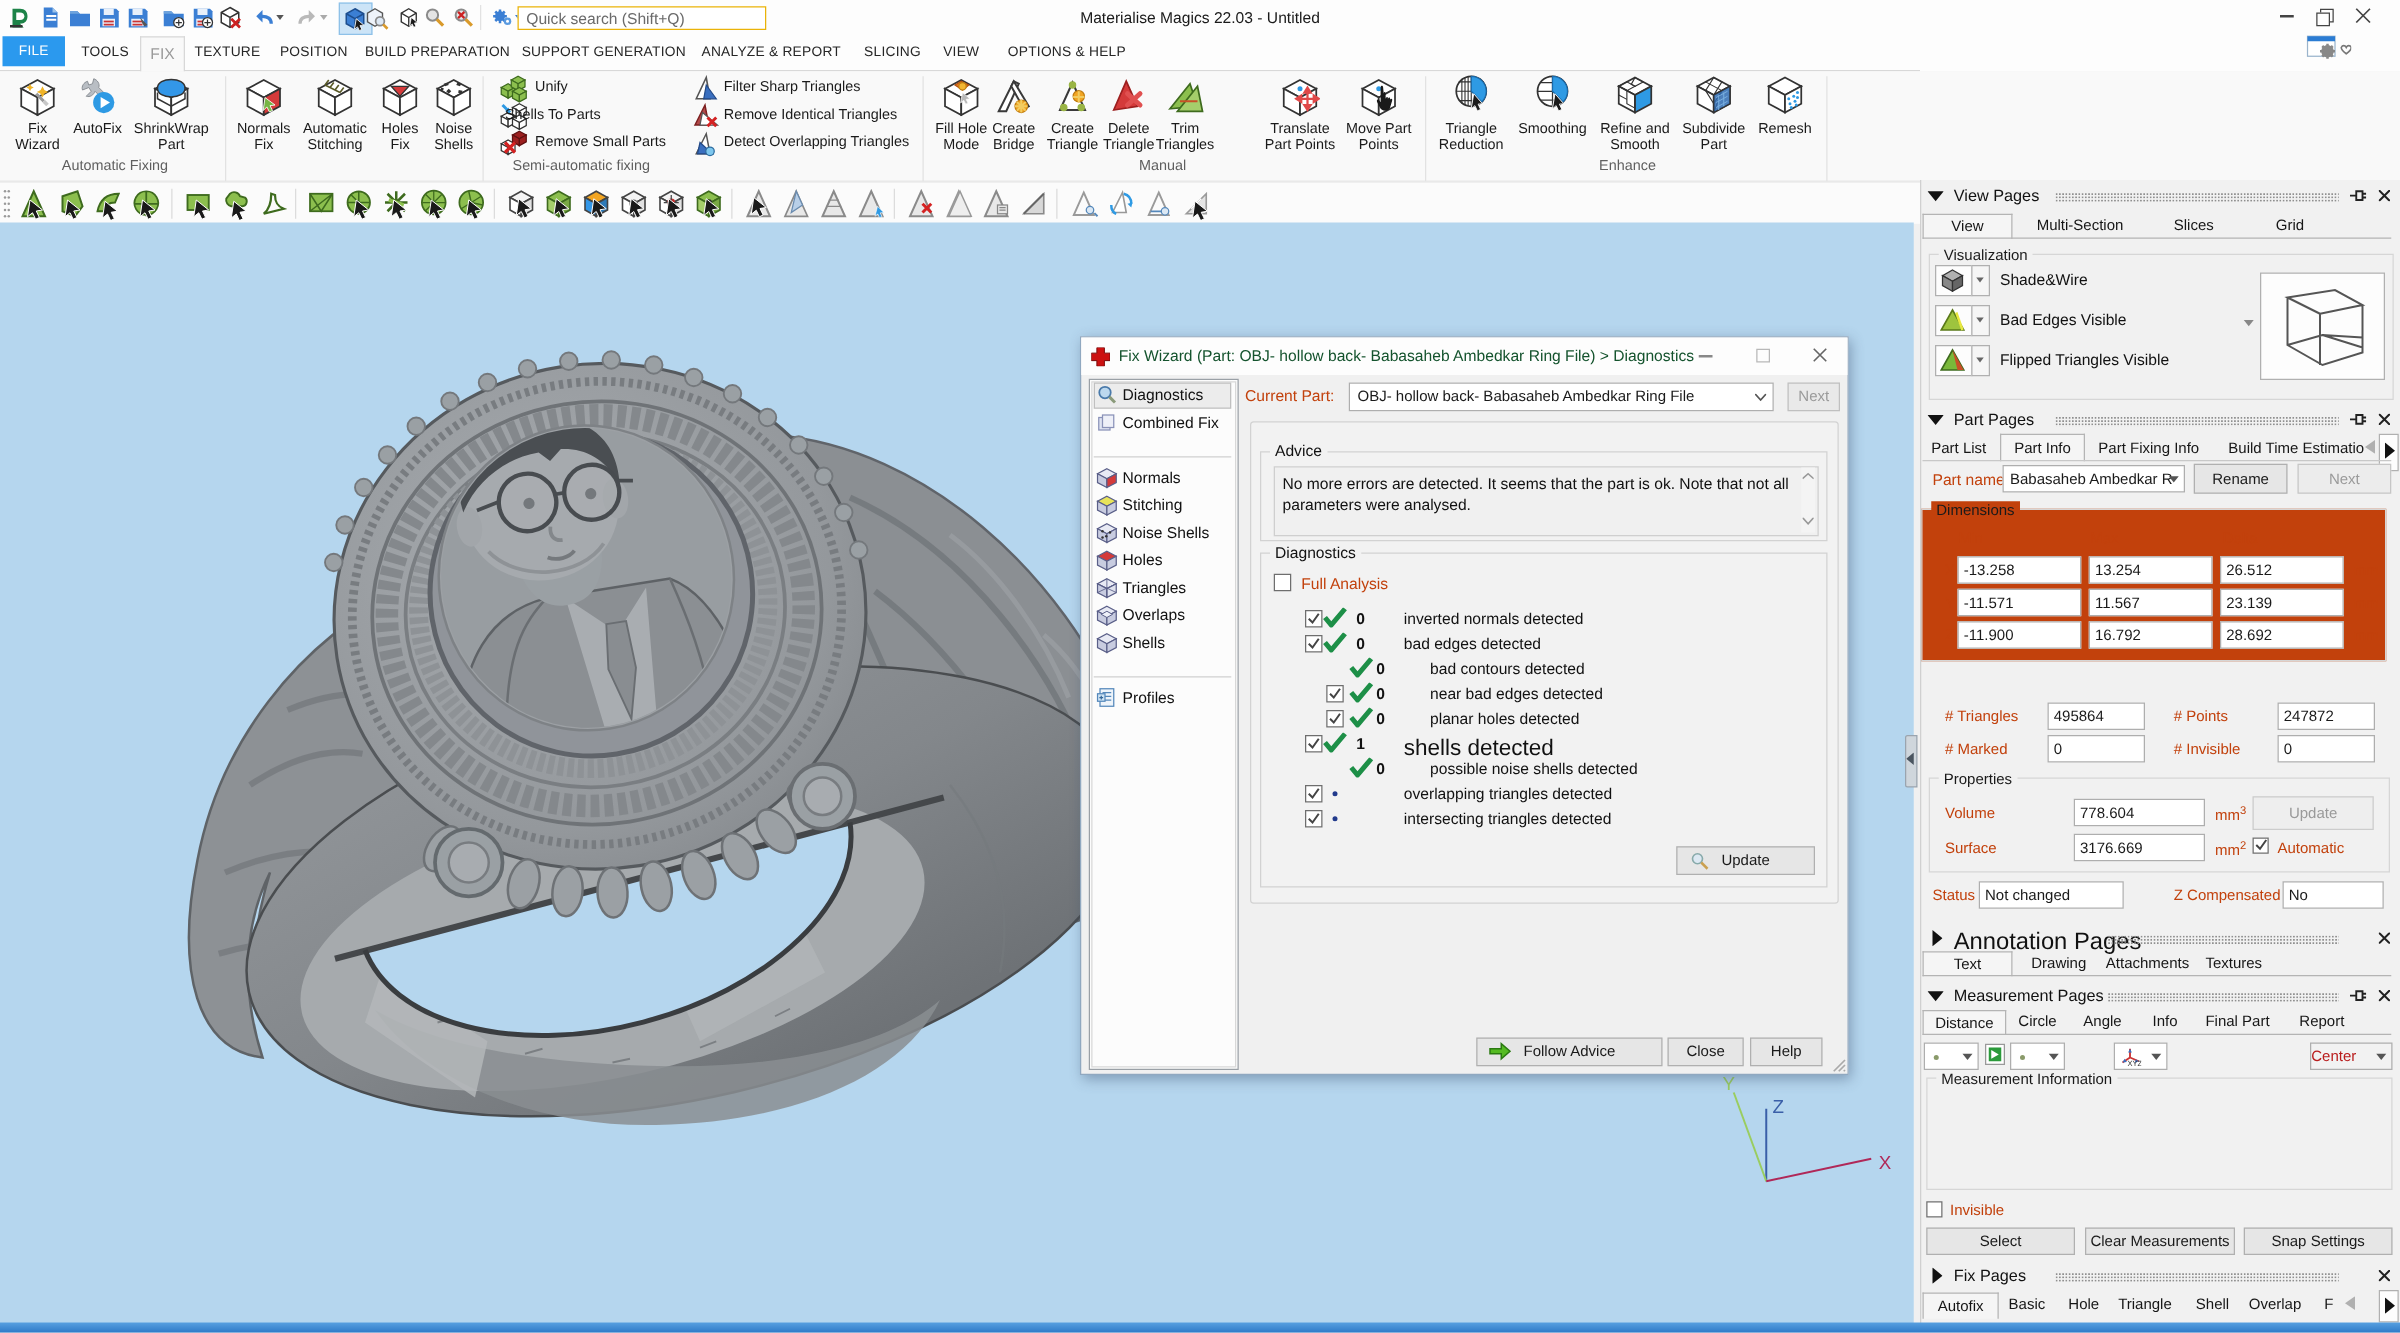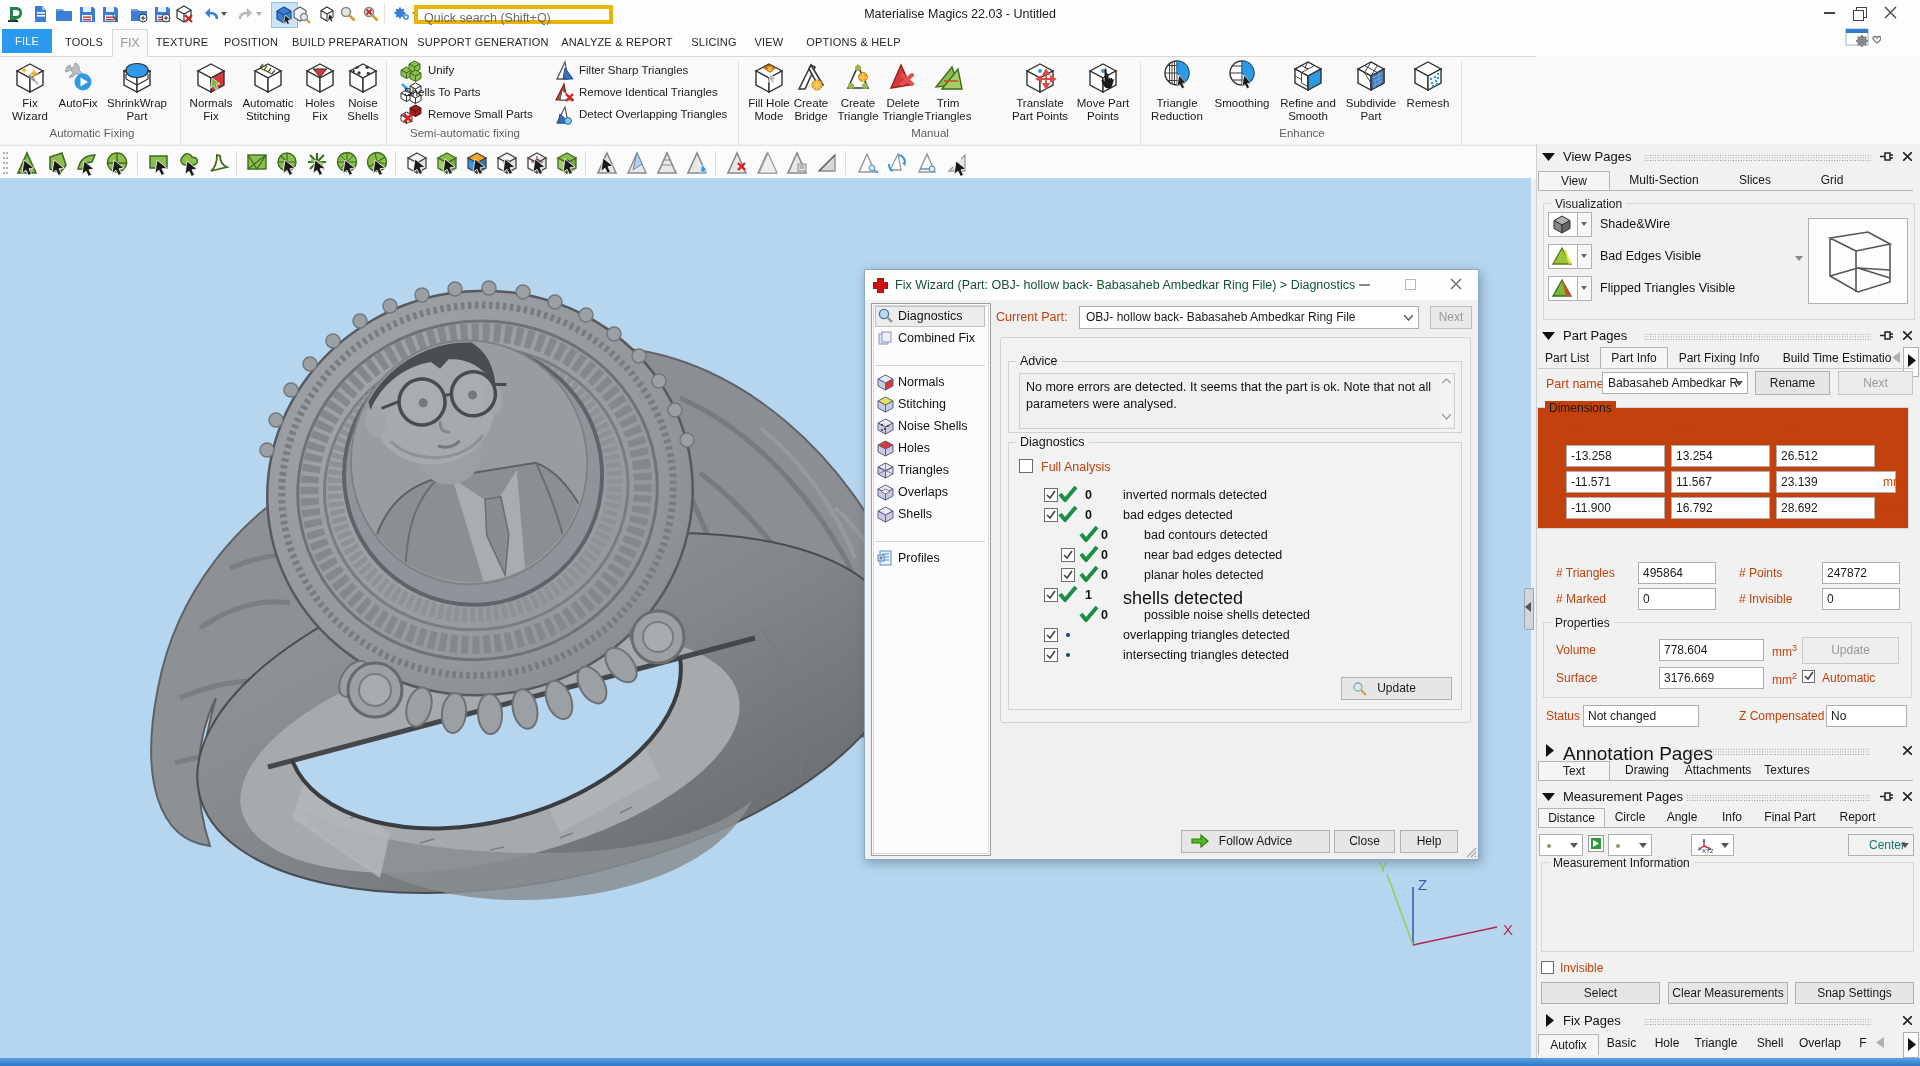--- a/index.html
+++ b/index.html
@@ -130,21 +130,21 @@
       <svg class="a" style="left:392px;top:4px" width="20" height="20" viewBox="0 0 20 20">
         <circle cx="8" cy="9" r="4" fill="#3b7fd4"></circle>
         <circle cx="8" cy="9" r="1.6" fill="#fff"></circle>
         <g stroke="#3b7fd4" stroke-width="2">
           <path d="M8 3.5v11M2.5 9h11M4.2 5.2l7.6 7.6M11.8 5.2l-7.6 7.6"></path>
         </g>
         <circle cx="14" cy="13" r="3" fill="#5a9ae0"></circle>
         <circle cx="14" cy="13" r="1.2" fill="#fff"></circle>
       </svg>
       <div class="a" style="left:412px;top:12px;width:0;height:0;border-left:3px solid transparent;border-right:3px solid transparent;border-top:4px solid #3b7fd4"></div>
-      <div class="a" style="left:414px;top:5px;width:199px;height:19px;background:#fff;border:4px solid #eab308;font-size:12.5px;color:#6a6a6a;line-height:18px;padding-left:6px;box-sizing:border-box">Quick search (Shift+Q)</div>
+      <div class="a" style="left:414px;top:5px;width:199px;height:19px;background:#fff;border:1px solid #eab308;font-size:12.5px;color:#6a6a6a;line-height:18px;padding-left:6px;box-sizing:border-box">Quick search (Shift+Q)</div>
       <div class="a" style="left:820px;top:7px;width:280px;text-align:center;font-size:12.5px;color:#1a1a1a">Materialise Magics 22.03 - Untitled</div>
       <div class="a" style="left:1824px;top:12px;width:11px;height:1.5px;background:#444"></div>
       <div class="a" style="left:1856px;top:7px;width:9px;height:9px;border:1.3px solid #444"></div>
       <div class="a" style="left:1853px;top:10px;width:9px;height:9px;border:1.3px solid #444;background:#fdfdfd"></div>
       <svg class="a" style="left:1884px;top:6px" width="13" height="13">
         <path d="M1 1l11 11M12 1L1 12" stroke="#444" stroke-width="1.4"></path>
       </svg>
     </div>
     <div id="tabrow"></div>
     <div id="tabline"></div>
@@ -1000,21 +1000,21 @@
       <div class="lbl" style="left:136px;top:279px">Max</div>
       <div class="lbl" style="left:242px;top:279px">Delta</div>
       <div class="lbl" style="left:20px;top:305px">X</div>
       <div class="inp" style="left:30px;top:301px;width:99px;height:22px;line-height:20px">-13.258</div>
       <div class="inp" style="left:135px;top:301px;width:99px;height:22px;line-height:20px">13.254</div>
       <div class="inp" style="left:240px;top:301px;width:99px;height:22px;line-height:20px">26.512</div>
       <div class="lbl" style="left:347px;top:305px">mm</div>
       <div class="lbl" style="left:20px;top:331px">Y</div>
       <div class="inp" style="left:30px;top:327px;width:99px;height:22px;line-height:20px">-11.571</div>
       <div class="inp" style="left:135px;top:327px;width:99px;height:22px;line-height:20px">11.567</div>
-      <div class="inp" style="left:240px;top:327px;width:120px;height:22px;line-height:20px">23.139</div>
+      <div class="inp" style="left:240px;top:327px;width:99px;height:22px;line-height:20px">23.139</div>
       <div class="lbl" style="left:347px;top:331px">mm</div>
       <div class="lbl" style="left:20px;top:357px">Z</div>
       <div class="inp" style="left:30px;top:353px;width:99px;height:22px;line-height:20px">-11.900</div>
       <div class="inp" style="left:135px;top:353px;width:99px;height:22px;line-height:20px">16.792</div>
       <div class="inp" style="left:240px;top:353px;width:99px;height:22px;line-height:20px">28.692</div>
       <div class="lbl" style="left:347px;top:357px">mm</div>
       <div class="lbl" style="left:20px;top:422px"># Triangles</div>
       <div class="inp" style="left:102px;top:418px;width:78px;height:22px;line-height:20px">495864</div>
       <div class="lbl" style="left:203px;top:422px"># Points</div>
       <div class="inp" style="left:286px;top:418px;width:78px;height:22px;line-height:20px">247872</div>
@@ -1088,21 +1088,21 @@
       </div>
       <div class="dd" style="left:155px;top:690px;width:43px;height:22px">
         <svg style="position:absolute;left:3px;top:2px" width="18" height="18" viewBox="0 0 18 18">
           <path d="M9 9V2M9 9l-6 4M9 9l7 3" stroke="#c33" stroke-width="1.5"></path>
           <path d="M9 2l-1.5 3h3zM3 13l3.5-.5-1.8-2.6zM16 12l-3.3 1.3 1-3z" fill="#3a6fbf"></path>
           <path d="M9 2v0" stroke="#2a8a3a"></path>
           <text x="7" y="16" font-size="6" fill="#333">XYZ</text>
         </svg>
         <div class="dda"></div>
       </div>
-      <div class="dd" style="left:312px;top:690px;width:66px;height:22px;background:#f2f2f2;color:#0f766e;line-height:20px;padding-left:20px">Center<div class="dda"></div></div>
+      <div class="dd" style="left:312px;top:690px;width:66px;height:22px;background:#f2f2f2;color:#b91c1c;line-height:20px;padding-left:0">Center<div class="dda"></div></div>
       <div class="gb" style="left:5px;top:718px;width:371px;height:88px;background:#f1f1f1">
         <b>Measurement Information</b>
       </div>
       <div class="ck" style="left:5px;top:817px"></div>
       <div class="lbl" style="left:24px;top:817px">Invisible</div>
       <div class="btn" style="left:5px;top:838px;width:119px;height:22px;line-height:20px">Select</div>
       <div class="btn" style="left:132px;top:838px;width:120px;height:22px;line-height:20px">Clear Measurements</div>
       <div class="btn" style="left:259px;top:838px;width:119px;height:22px;line-height:20px">Snap Settings</div>
       <svg class="a" style="left:9px;top:870px" width="9px" height="13">
         <path d="M1 0l8 6.5L1 13z" fill="#111"></path>

